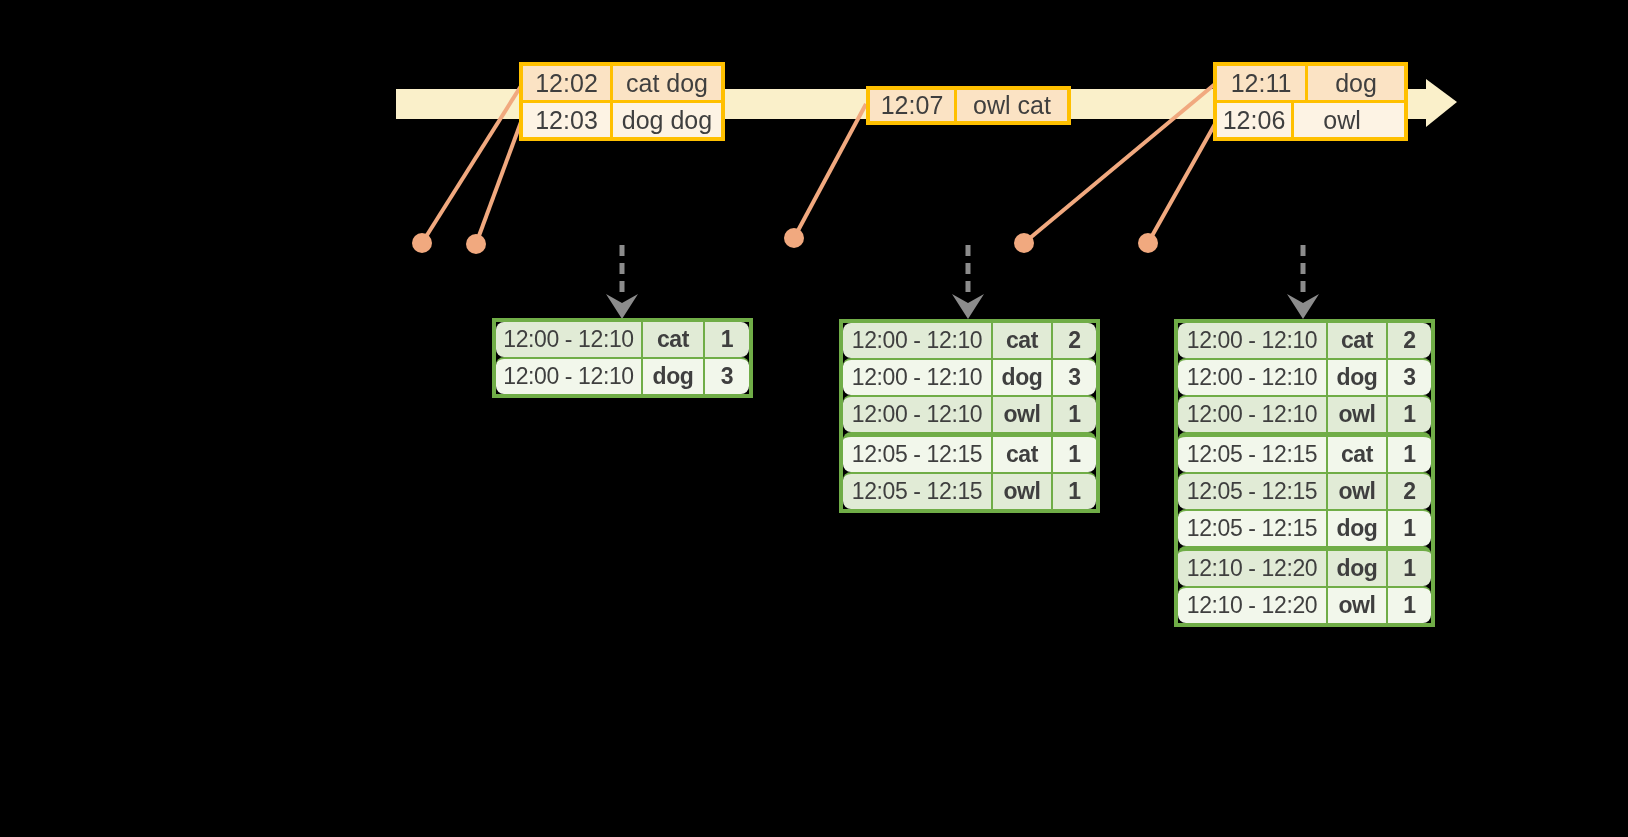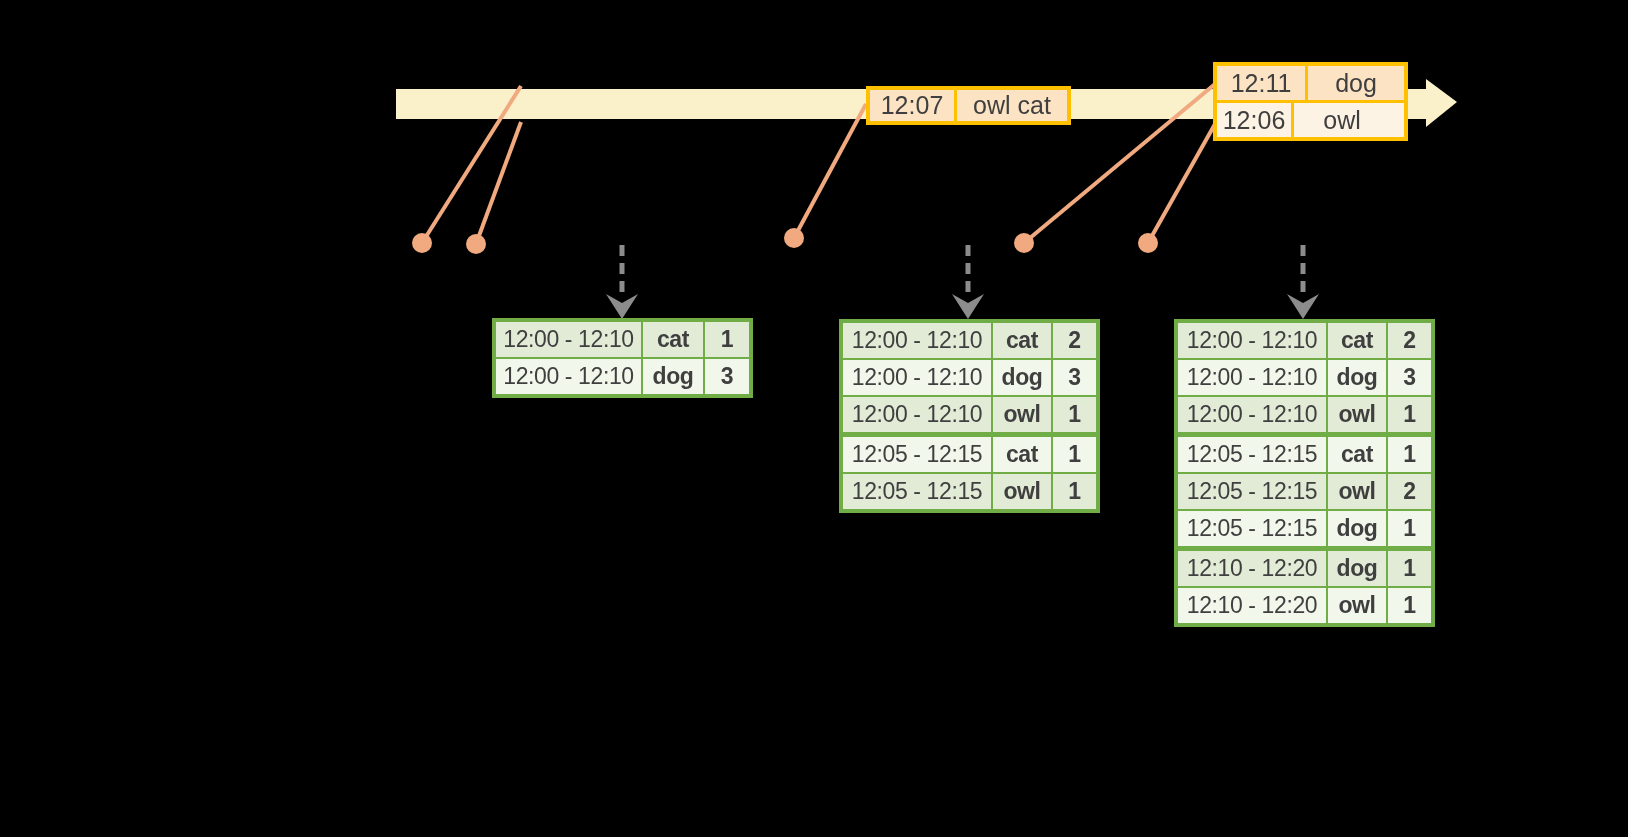--- a/index.html
+++ b/index.html
@@ -19,21 +19,21 @@
   .event-table{position:absolute;border:4px solid var(--gold,#FFC000);}
   .ev-row{display:flex;}
   .ev-row + .ev-row{border-top:3px solid var(--gold,#FFC000);}
   .ev-row.dark{background:var(--peach-dark,#FBE3C4);}
   .ev-row.light{background:var(--peach-light,#FDF3E4);}
   .ev-cell{display:flex;align-items:center;justify-content:center;
     color:var(--ink,#3F3F3F);font-size:25px;}
   .ev-cell + .ev-cell{border-left:3px solid var(--gold,#FFC000);}
 
   .result-table{position:absolute;border:4px solid var(--green,#70AD47);}
-  .res-row{display:flex;}
+  .res-row{display:flex;border-radius:8px;}
   .res-row + .res-row{border-top:2px solid var(--green,#70AD47);}
   .res-row.group-start{border-top:5px solid var(--green,#70AD47);}
   .res-row.tint{background:var(--green-tint,#E1EBD6);}
   .res-row.plain{background:var(--green-plain,#F2F7EB);}
   .res-cell{display:flex;align-items:center;justify-content:center;
     color:var(--ink,#3F3F3F);font-size:23px;letter-spacing:-0.4px;}
   .res-cell + .res-cell{border-left:2px solid var(--green,#70AD47);font-weight:bold;}
 </style>
 </head>
 <body>
@@ -58,20 +58,30 @@
     <circle class="dot" cx="1148" cy="243" r="10"></circle>
 
     <line class="flow" x1="622" y1="245" x2="622" y2="298"></line>
     <polygon class="flow-head" points="606,294 622,303 638,294 622,319"></polygon>
     <line class="flow" x1="968" y1="245" x2="968" y2="298"></line>
     <polygon class="flow-head" points="952,294 968,303 984,294 968,319"></polygon>
     <line class="flow" x1="1303" y1="245" x2="1303" y2="298"></line>
     <polygon class="flow-head" points="1287,294 1303,303 1319,294 1303,319"></polygon>
   </svg>
 
+  <div class="event-table" style="left: 519px; top: 62px;">
+      <div class="ev-row dark" style="height: 34px;">
+        <div class="ev-cell" style="width: 87px;">12:02</div>
+        <div class="ev-cell" style="width: 108px;">cat dog</div>
+      </div>
+      <div class="ev-row light" style="height: 34px;">
+        <div class="ev-cell" style="width: 87px;">12:03</div>
+        <div class="ev-cell" style="width: 108px;">dog dog</div>
+      </div>
+    </div>
   <div class="event-table" style="left: 866px; top: 86px;">
       <div class="ev-row dark" style="height: 31px;">
         <div class="ev-cell" style="width: 84px;">12:07</div>
         <div class="ev-cell" style="width: 110px;">owl cat</div>
       </div>
     </div>
   <div class="event-table" style="left: 1213px; top: 62px;">
       <div class="ev-row dark" style="height: 34px;">
         <div class="ev-cell" style="width: 88px;">12:11</div>
         <div class="ev-cell" style="width: 96px;">dog</div>

